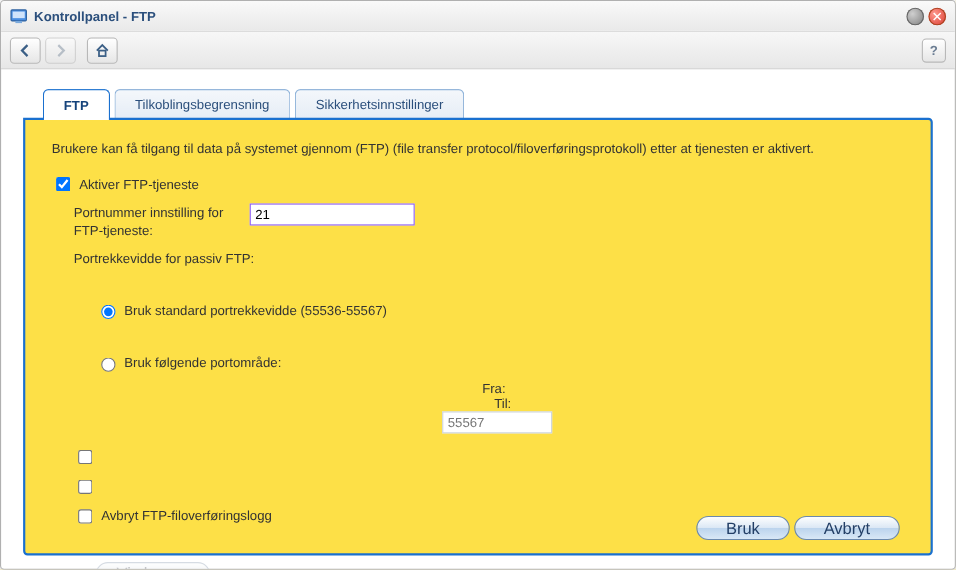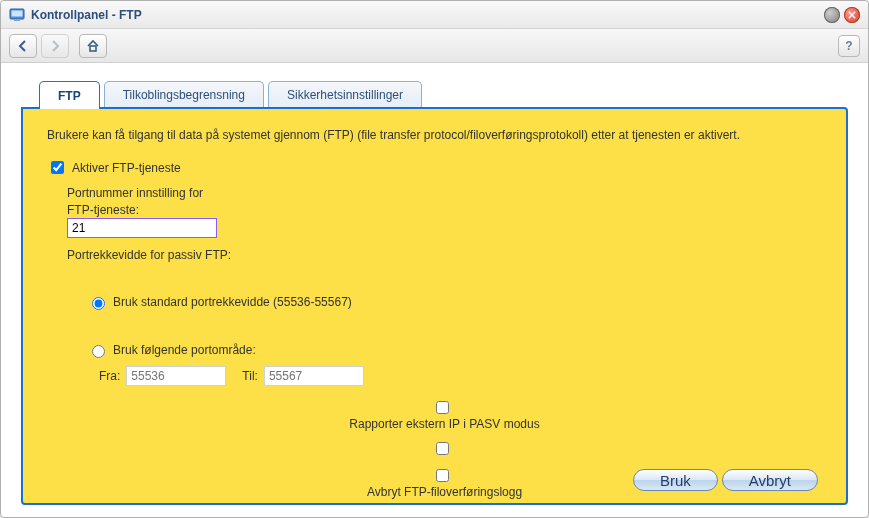--- a/index.html
+++ b/index.html
@@ -118,23 +118,23 @@
     border-radius: 0 4px 4px 4px;
     height: 398px;
     padding: 18px 24px 14px 24px;
     position: relative;
     background:#fde047;
   }
 
   .desc { color:#333; margin-bottom: 14px; line-height: 1.45; }
 
   .row { display:flex; align-items:center; margin-bottom: 8px; }
-  .row.indent1 { margin-left: 20px; flex-direction: column; }
+  .row.indent1 { margin-left: 20px; }
   .row.indent2 { margin-left: 40px; margin-top: 32px; }
-  .row.indent3 { margin-left: 52px; }
+  .row.indent3 { margin-left: 35px; flex-direction: column; }
 
   .cb, .rb {
     margin-right: 8px;
   }
   .label-col {
     width: 160px;
   }
   input.txt {
     height: 20px;
     width: 150px;
@@ -246,28 +246,26 @@
         <span>Bruk standard portrekkevidde (55536-55567)</span>
       </div>
 
       <div class="row indent2">
         <input type="radio" class="rb" name="passive" style="">
         <span>Bruk følgende portområde:</span>
       </div>
 
       <div class="row indent3">
         <span style="margin-right:6px;">Fra:</span>
-        <input type="text" class="txt small" disabled="" placeholder="55536" style="">
         <span style="margin:0 6px 0 16px;">Til:</span>
         <input type="text" class="txt small" disabled="" placeholder="55567" style="">
       </div>
 
       <div class="row indent1" style="margin-top:12px;">
         <input type="checkbox" class="cb" style="">
-        <span>Rapporter ekstern IP i PASV modus</span>
       </div>
 
       <div class="row indent1">
         <input type="checkbox" class="cb" style="">
       </div>
 
       <div class="row indent1">
         <input type="checkbox" class="cb" style="">
         <span>Avbryt FTP-filoverføringslogg</span>
       </div>

